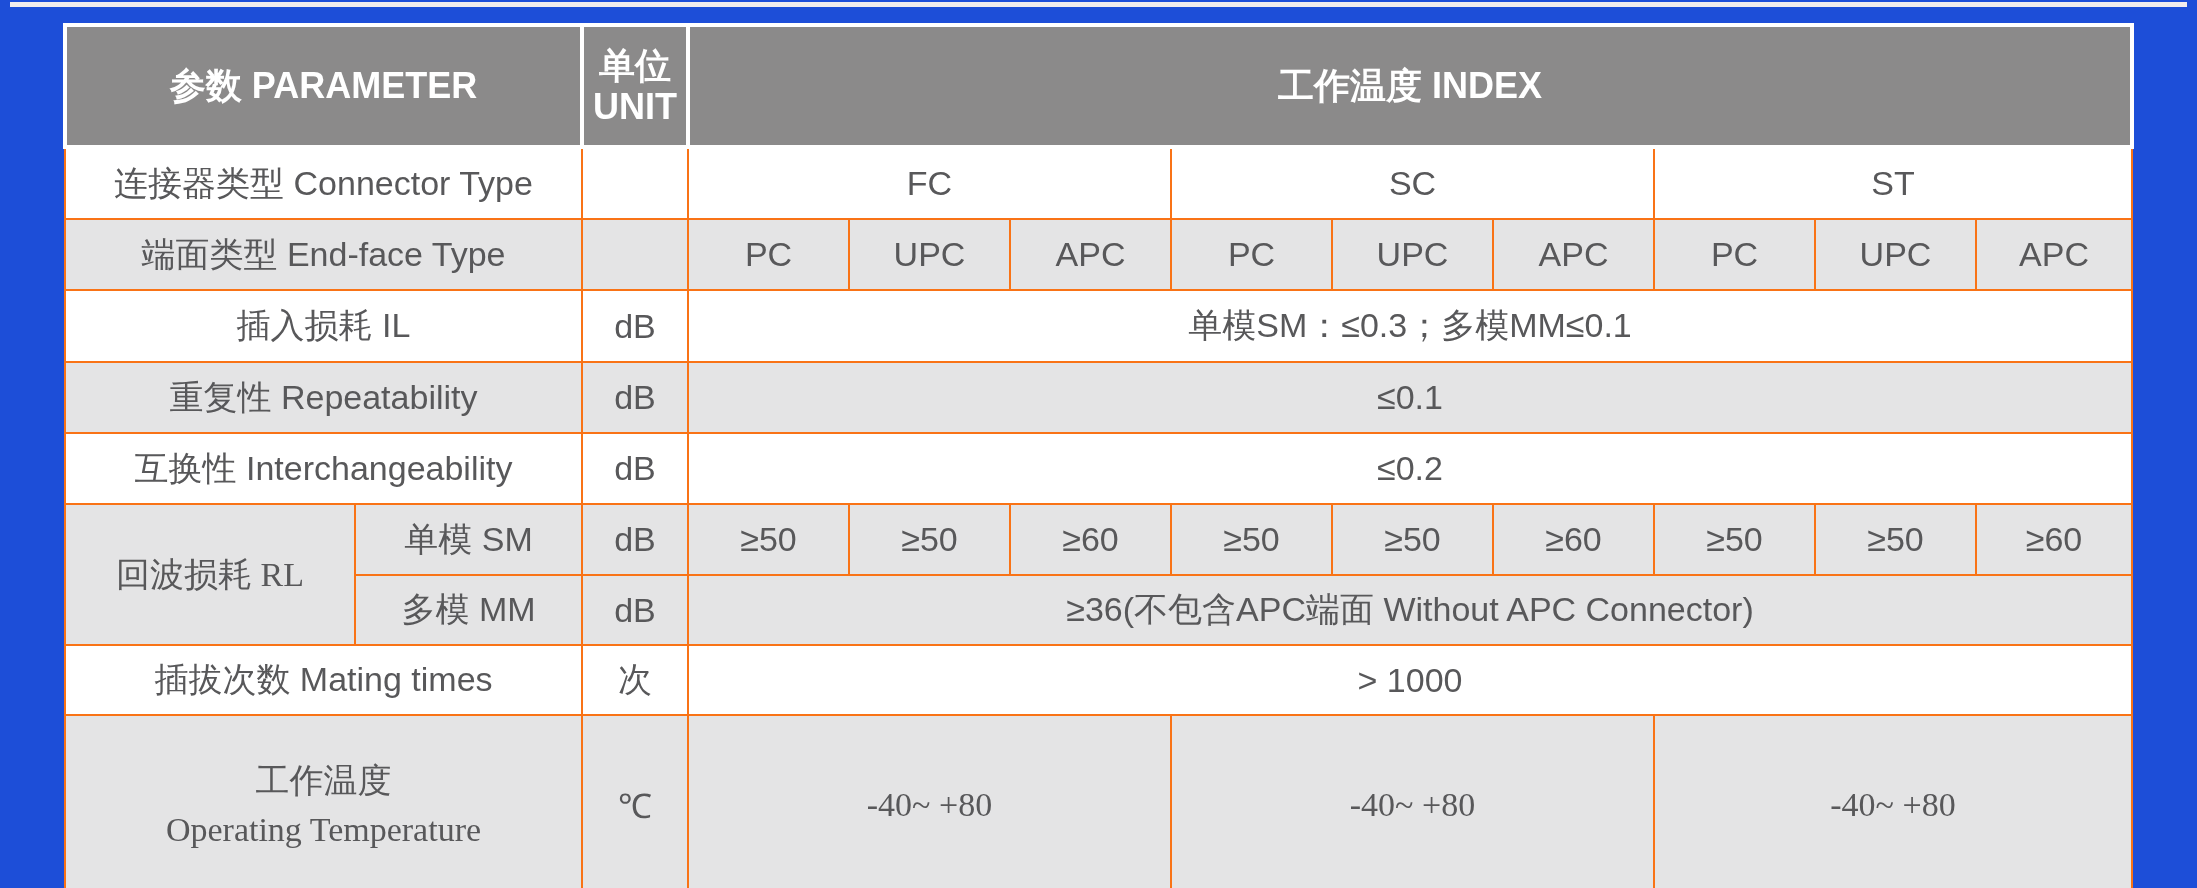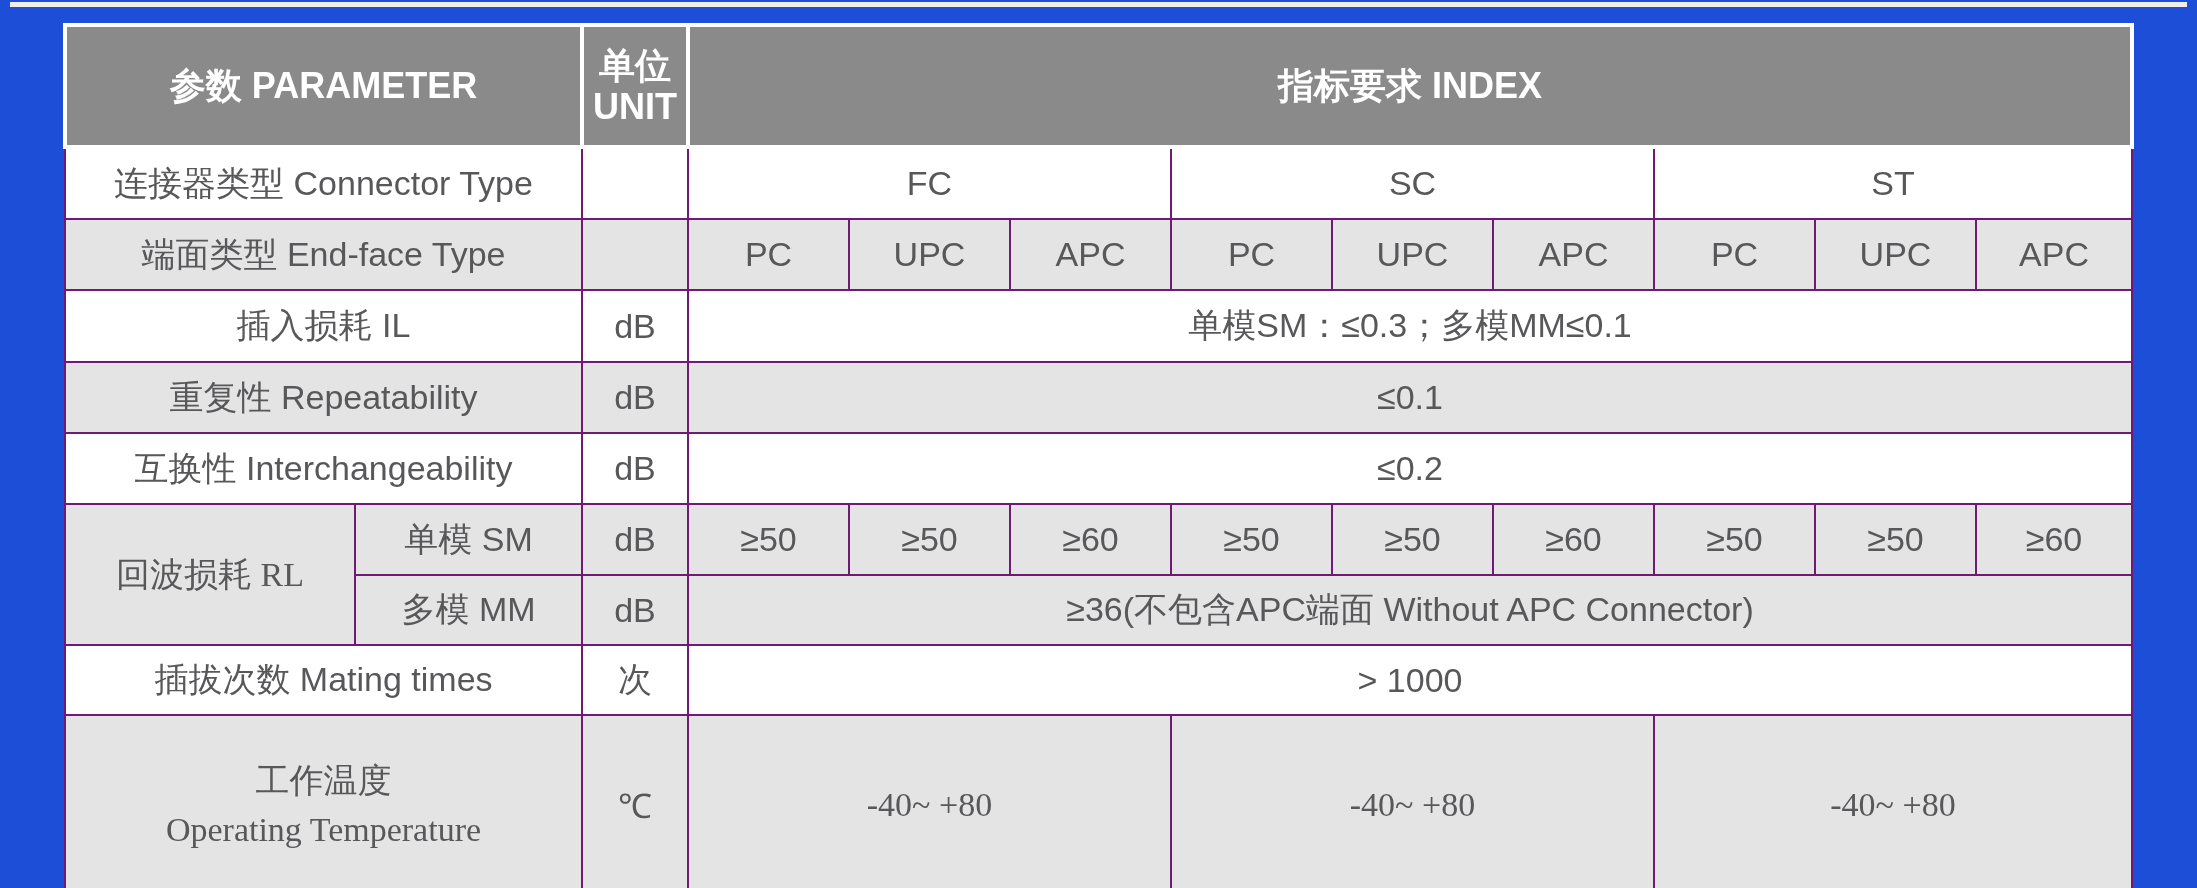--- a/index.html
+++ b/index.html
@@ -29,21 +29,21 @@
     position: absolute;
     left: 63px;
     top: 23px;
     width: 2071px;
     border-collapse: collapse;
     table-layout: fixed;
     font-size: 34px;
     color: #58585a;
   }
   table.spec td, table.spec th {
-    border: 2px solid #701a75;
+    border: 2px solid #f97316;
     text-align: center;
     vertical-align: middle;
     padding: 0;
     overflow: hidden;
     font-weight: normal;
   }
   
   table.spec th {
     background: #8b8a8a;
     color: #ffffff;
@@ -91,21 +91,21 @@
         <col>
     </colgroup>
 
     <tbody>
         <tr class="h-header">
       <th colspan="2">参数 PARAMETER</th>
       <th>
         <span>单位</span><br>
         <span>UNIT</span>
       </th>
-      <th colspan="9">指标要求 INDEX</th>
+      <th colspan="9">工作温度 INDEX</th>
     </tr>
 
     <tr class="r-white h-std1">
       <td colspan="2" class="label">连接器类型 Connector Type</td>
       <td></td>
       <td colspan="3">FC</td>
       <td colspan="3">SC</td>
       <td colspan="3">ST</td>
     </tr>
 

